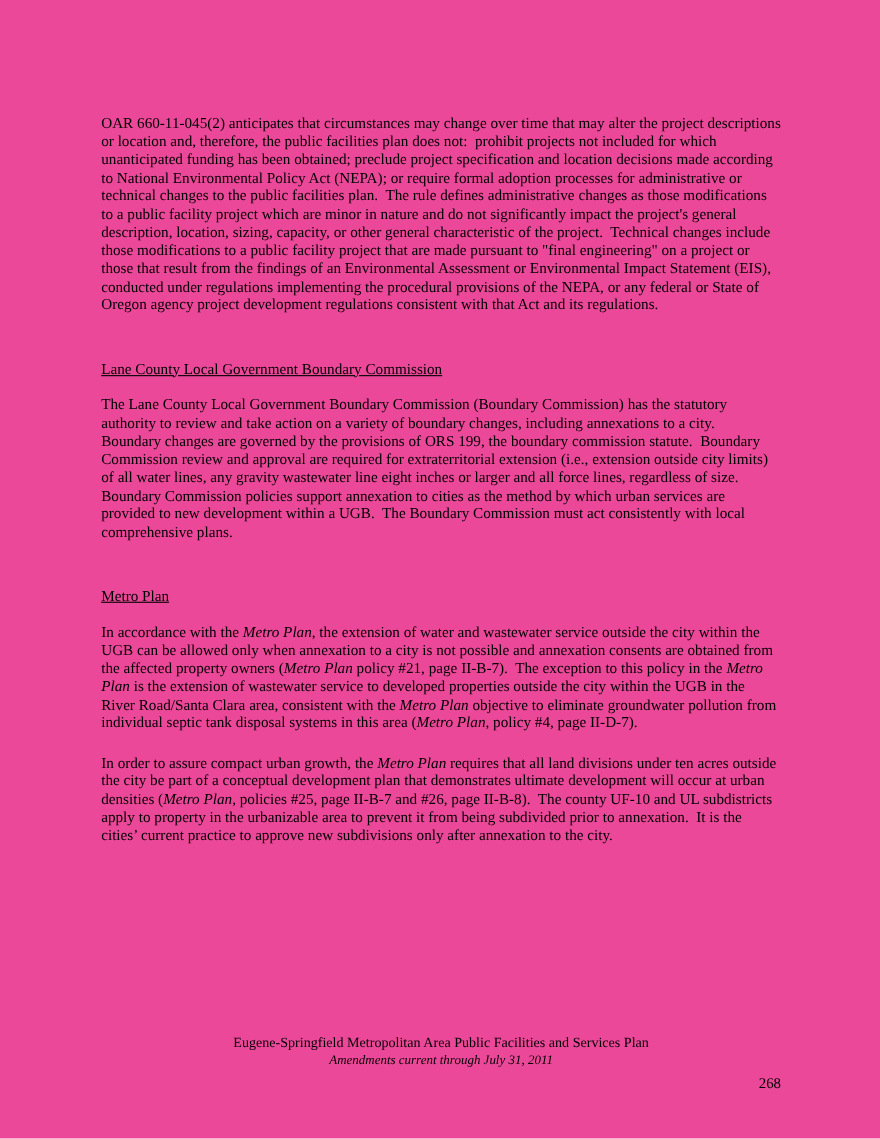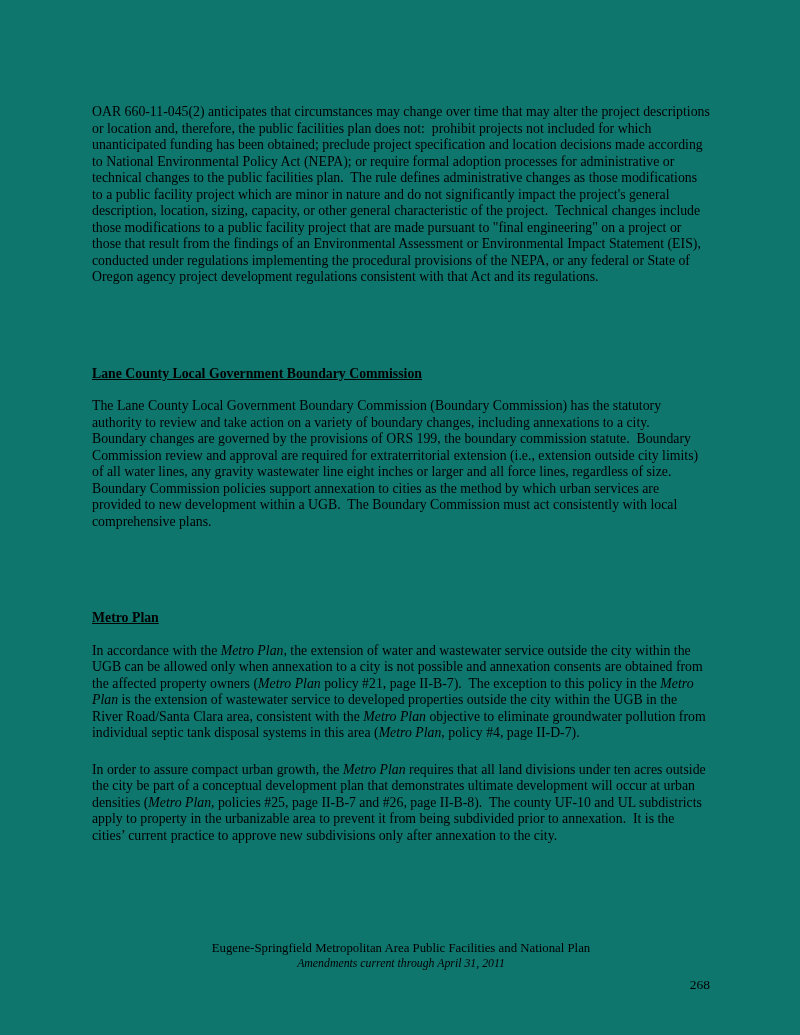--- a/index.html
+++ b/index.html
@@ -4,21 +4,21 @@
 <style>
   html, body {
     margin: 0;
     padding: 0;
     background: #ffffff;
   }
   .page {
     position: relative;
     width: 800px;
     height: 1035px;
-    background: #0f766e;
+    background: #ec4899;
     font-family: "Liberation Serif", "DejaVu Serif", serif;
     color: #000000;
     overflow: hidden;
     box-sizing: border-box;
   }
   .content {
     position: absolute;
     top: 104px;
     left: 92px;
     width: 618px;
@@ -26,23 +26,23 @@
   .doc-paragraph {
     font-size: 13.8px;
     line-height: 16.5px;
     margin: 0 0 20px 0;
     text-align: left;
     white-space: pre-wrap;
   }
   .doc-heading {
     font-size: 13.8px;
     line-height: 16.5px;
-    font-weight: bold;
+    font-weight: normal;
     text-decoration: underline;
-    margin: 80px 0 16px 0;
+    margin: 42px 0 16px 0;
   }
   .italic {
     font-style: italic;
   }
   .footer {
     position: absolute;
     top: 941px;
     left: 92px;
     width: 618px;
     text-align: center;
@@ -77,18 +77,18 @@
 
     <h2 class="doc-heading">Metro Plan</h2>
 
     <p class="doc-paragraph"><span>In accordance with the </span><span class="italic">Metro Plan</span><span>, the extension of water and wastewater service outside the city within the UGB can be allowed only when annexation to a city is not possible and annexation consents are obtained from the affected property owners (</span><span class="italic">Metro Plan</span><span> policy #21, page II-B-7).  The exception to this policy in the </span><span class="italic">Metro Plan</span><span> is the extension of wastewater service to developed properties outside the city within the UGB in the River Road/Santa Clara area, consistent with the </span><span class="italic">Metro Plan</span><span> objective to eliminate groundwater pollution from individual septic tank disposal systems in this area (</span><span class="italic">Metro Plan</span><span>, policy #4, page II-D-7).</span></p>
 
     <p class="doc-paragraph"><span>In order to assure compact urban growth, the </span><span class="italic">Metro Plan</span><span> requires that all land divisions under ten acres outside the city be part of a conceptual development plan that demonstrates ultimate development will occur at urban densities (</span><span class="italic">Metro Plan,</span><span> policies #25, page II-B-7 and #26, page II-B-8).  The county UF-10 and UL subdistricts apply to property in the urbanizable area to prevent it from being subdivided prior to annexation.  It is the cities’ current practice to approve new subdivisions only after annexation to the city.</span></p>
 
   </div>
 
   <div class="footer">
-    <div class="footer-title">Eugene-Springfield Metropolitan Area Public Facilities and National Plan</div>
-    <div class="footer-amendments">Amendments current through April 31, 2011</div>
+    <div class="footer-title">Eugene-Springfield Metropolitan Area Public Facilities and Services Plan</div>
+    <div class="footer-amendments">Amendments current through July 31, 2011</div>
   </div>
 
   <div class="page-number">268</div>
 </div>
 
 </body></html>

